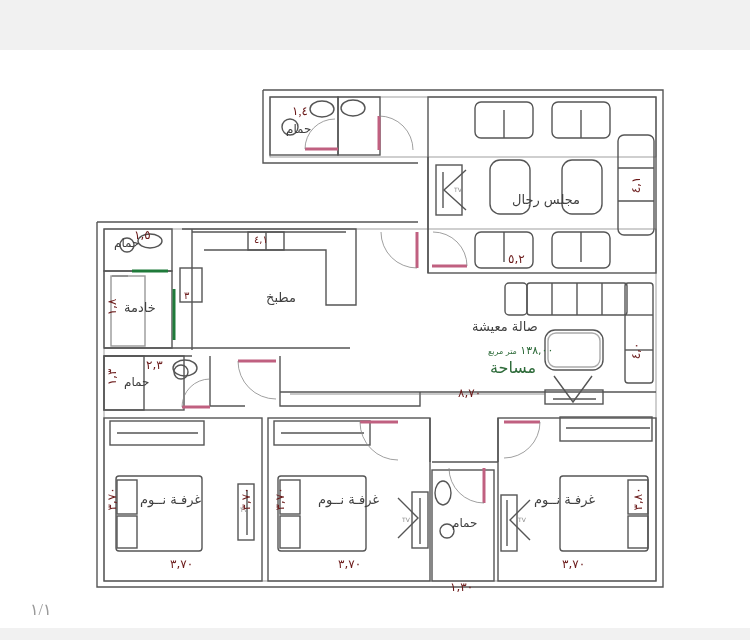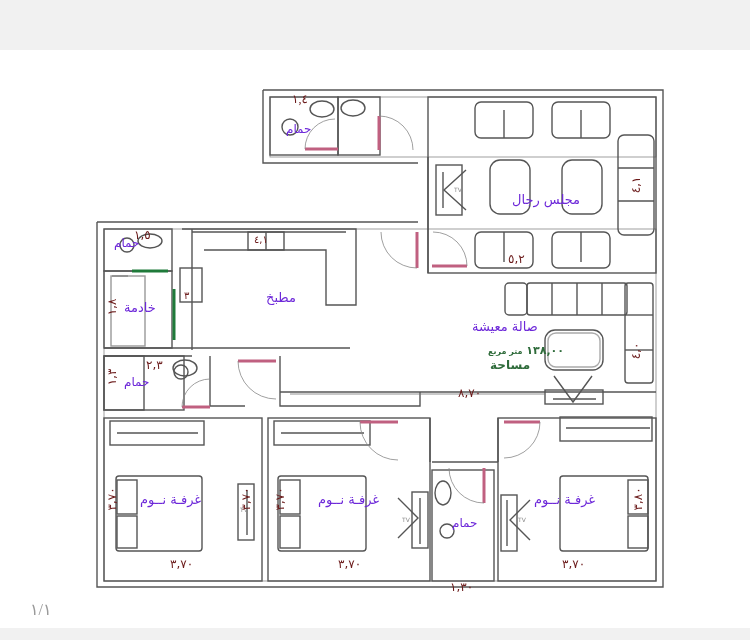--- a/index.html
+++ b/index.html
@@ -17,27 +17,27 @@
     position: absolute; left: 0; top: 628px; width: 750px; height: 12px;
     background: #f1f1f1;
   }
   .page-num {
     position: absolute; left: 30px; top: 600px;
     font-size: 16px; color: #9a9a9a;
     font-family: Liberation Serif, serif;
   }
   svg.plan { position: absolute; left: 0; top: 0; }
   .lbl {
-    position: absolute; color: #6d28d9;
+    position: absolute; color: #404040;
     font-family: "DejaVu Sans", sans-serif;
     font-size: 13px; white-space: nowrap; direction: rtl;
   }
   .dim { font-size: 12px; color: #6b1a1a; direction: ltr; }
   .vert { transform: rotate(-90deg); transform-origin: center; }
-  .area { color: #2e6b3a; font-size: 11px; font-weight: bold; }
+  .area { color: #2e6b3a; font-size: 11px; }
 </style>
 </head>
 <body>
 
 <div class="topbar"></div>
 
 <svg class="plan" width="750" height="640" viewBox="0 0 750 640">
   <g fill="none" stroke="#555" stroke-width="1.4">
 
     <polyline points="263,90 663,90 663,280"></polyline>
@@ -186,39 +186,39 @@
     <text x="402" y="522">TV</text>
     <text x="518" y="522">TV</text>
   </g>
 </svg>
 
 <div class="lbl" style="left:512px;top:192px;">مجلس رجال</div>
 <div class="lbl dim" style="left:508px;top:252px;">٥,٢</div>
 <div class="lbl dim vert" style="left:628px;top:178px;">٤,١</div>
 
 <div class="lbl" style="left:286px;top:122px;font-size:12px;">حمام</div>
-<div class="lbl dim" style="left:292px;top:92px;font-family:Liberation Serif, serif;">١,٤</div>
+<div class="lbl dim" style="left:292px;top:104px;font-family:Liberation Serif, serif;">١,٤</div>
 
 <div class="lbl" style="left:114px;top:236px;font-size:12px;">حمام</div>
 <div class="lbl dim" style="left:134px;top:228px;">١,٥</div>
 
 <div class="lbl" style="left:124px;top:300px;">خادمة</div>
 <div class="lbl dim vert" style="left:104px;top:300px;">١,٨</div>
 
 <div class="lbl" style="left:250px;top:290px;margin-left:16px;">مطبخ</div>
 <div class="lbl dim" style="left:254px;top:234px;font-size:10px;">٤,١</div>
 <div class="lbl dim" style="left:184px;top:290px;font-size:10px;">٣</div>
 
 <div class="lbl" style="left:124px;top:375px;font-size:12px;">حمام</div>
 <div class="lbl dim" style="left:146px;top:358px;">٢,٣</div>
 <div class="lbl dim vert" style="left:104px;top:370px;">١,٣</div>
 
 <div class="lbl" style="left:472px;top:319px;">صالة معيشة</div>
 <div class="lbl area" style="left:488px;top:344px;direction:ltr;"><span>١٣٨,٠٠</span> <span style="font-size:8px;">متر مربع</span></div>
-<div class="lbl area" style="left:490px;top:358px;font-size:12px;">مساحة</div>
+<div class="lbl area" style="left:490px;top:358px;font-size:16px;">مساحة</div>
 <div class="lbl dim" style="left:458px;top:386px;">٨,٧٠</div>
 <div class="lbl dim vert" style="left:628px;top:344px;">٤,٠</div>
 
 <div class="lbl" style="left:140px;top:492px;">غرفـة نــوم</div>
 <div class="lbl dim" style="left:170px;top:557px;">٣,٧٠</div>
 <div class="lbl dim vert" style="left:100px;top:492px;">٣,٧٠</div>
 <div class="lbl dim vert" style="left:234px;top:492px;">٣,٧٠</div>
 
 <div class="lbl" style="left:318px;top:492px;">غرفـة نــوم</div>
 <div class="lbl dim" style="left:338px;top:557px;">٣,٧٠</div>

